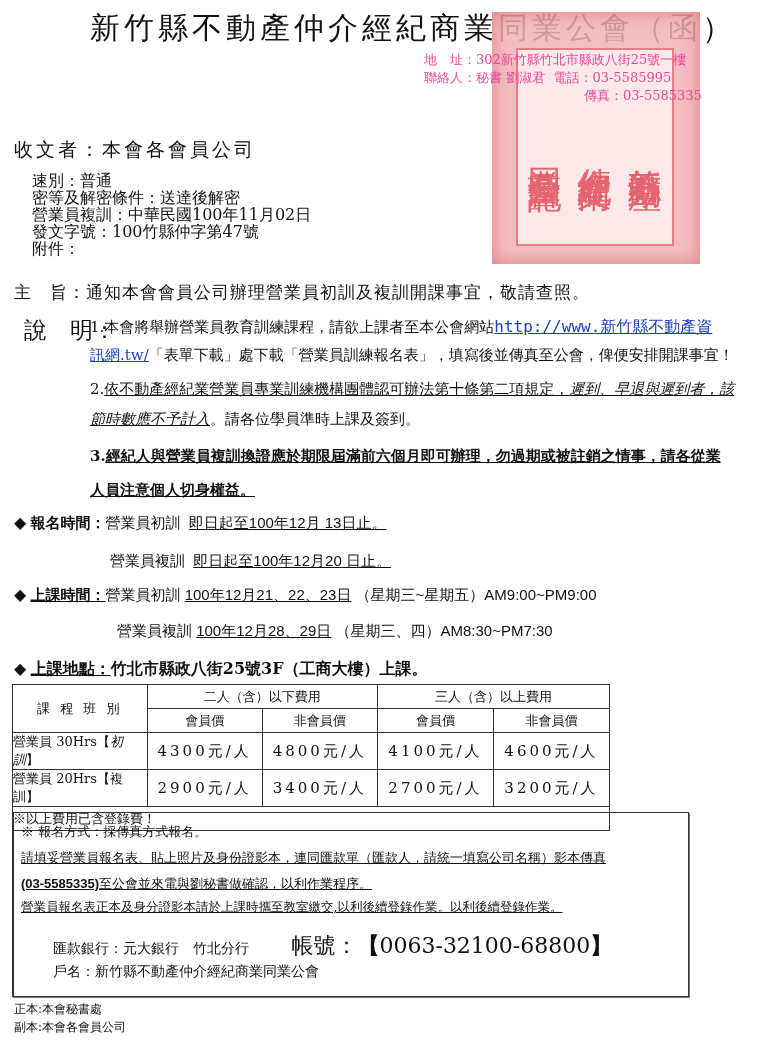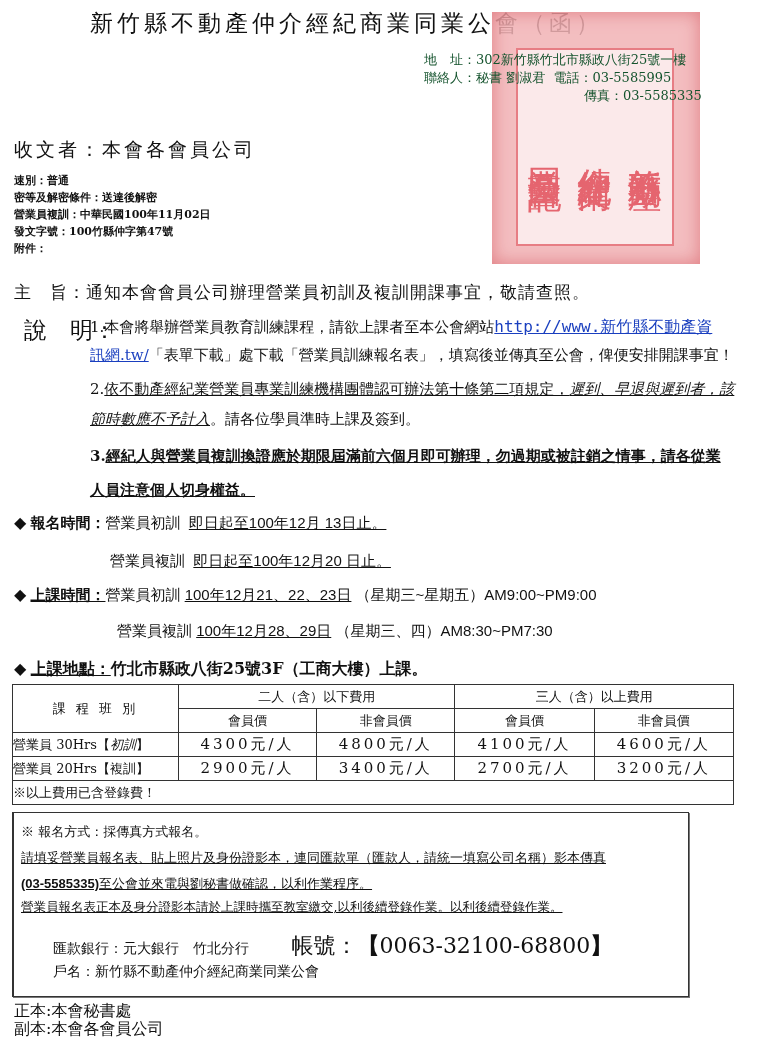--- a/index.html
+++ b/index.html
@@ -1,68 +1,68 @@
 <!DOCTYPE html>
 <html><head>
   <meta charset="utf-8">
   <style>
     html, body { margin: 0; padding: 0; background: #ffffff; }
     body {
       width: 760px; height: 1046px; position: relative; overflow: hidden;
       font-family: "DejaVu Serif", "Liberation Serif", serif; color: #111;
     }
     .abs { position: absolute; white-space: nowrap; }
-    .title { left: 90px; top: 8px; font-size: 23px; letter-spacing: 4px; color: #111; }
+    .title { left: 90px; top: 8px; font-size: 30px; letter-spacing: 4px; color: #111; }
     .seal {
       left: 492px; top: 12px; width: 208px; height: 252px;
       background: #f2b3b6; opacity: 0.85;
       box-shadow: inset 0 0 18px rgba(200,40,50,0.55);
     }
     .seal-inner {
       position: absolute; left: 24px; top: 36px; width: 158px; height: 198px;
       background: #fbe6e7; border: 2px solid #e3676f;
       display: flex; flex-direction: row-reverse; justify-content: space-around; align-items: stretch;
       padding: 4px 2px; box-sizing: border-box;
     }
     .seal-col {
       writing-mode: vertical-rl; font-size: 34px; line-height: 44px; color: #e14b57;
       letter-spacing: 2px; text-align: center; font-family: "DejaVu Serif", serif;
     }
-    .contact { font-size: 13px; line-height: 16px; left: 424px; top: 52px; color: #14532d; z-index: 2; }
+    .contact { font-size: 13px; line-height: 16px; left: 424px; top: 52px; color: #ec4899; z-index: 2; }
     .contact div { height: 18px; }
     .recipient { left: 14px; top: 137px; font-size: 19px; letter-spacing: 3px; }
-    .meta { left: 14px; top: 172px; font-size: 11px; line-height: 17px; font-weight: bold; }
+    .meta { left: 32px; top: 172px; font-size: 16px; line-height: 17px; }
     .subject { left: 14px; top: 281px; font-size: 17px; letter-spacing: 1px; }
     .explain-label { left: 24px; top: 315px; font-size: 23px; text-align: center; }
     .line { font-size: 15px; }
     .link { color: #1a3fbf; text-decoration: underline; }
     .ul { text-decoration: underline; }
     .it { font-style: italic; }
     .bold { font-weight: bold; }
     .diamond { font-size: 16px; }
     .sched { font-family: "Liberation Sans", sans-serif; font-size: 15px; }
     .sched .b { font-weight: bold; }
     .sched .u { text-decoration: underline; }
     table.fees {
-      position: absolute; left: 12px; top: 684px; width: 722px;
+      position: absolute; left: 12px; top: 684px; width: 598px;
       border-collapse: collapse; font-size: 13px;
     }
     table.fees td { border: 1px solid #333; text-align: center; height: 23px; padding: 0; }
     table.fees td.left { text-align: left; }
     table.fees .price { font-size: 15px; letter-spacing: 3px; }
     .infobox {
       position: absolute; left: 12px; top: 812px; width: 675px; height: 183px;
       border: 1px solid #333; box-shadow: 1px 1px 0 #777, inset 1px 0 0 #333;
     }
     .info-line { position: absolute; left: 8px; font-size: 13px; }
     .bank { position: absolute; left: 40px; top: 118px; font-size: 14px; }
     .acct { font-size: 22px; margin-left: 38px; }
     .acct .brk { font-weight: bold; }
     .owner { position: absolute; left: 40px; top: 150px; font-size: 14px; }
-    .footer { left: 14px; font-size: 16px; }
+    .footer { left: 14px; font-size: 12px; }
   </style>
 </head>
 <body>
 
 <div class="abs title">新竹縣不動產仲介經紀商業同業公會（函）</div>
 
 <div class="abs seal">
   <div class="seal-inner">
     <div class="seal-col">新竹縣不動產</div>
     <div class="seal-col">仲介經紀商業</div>

